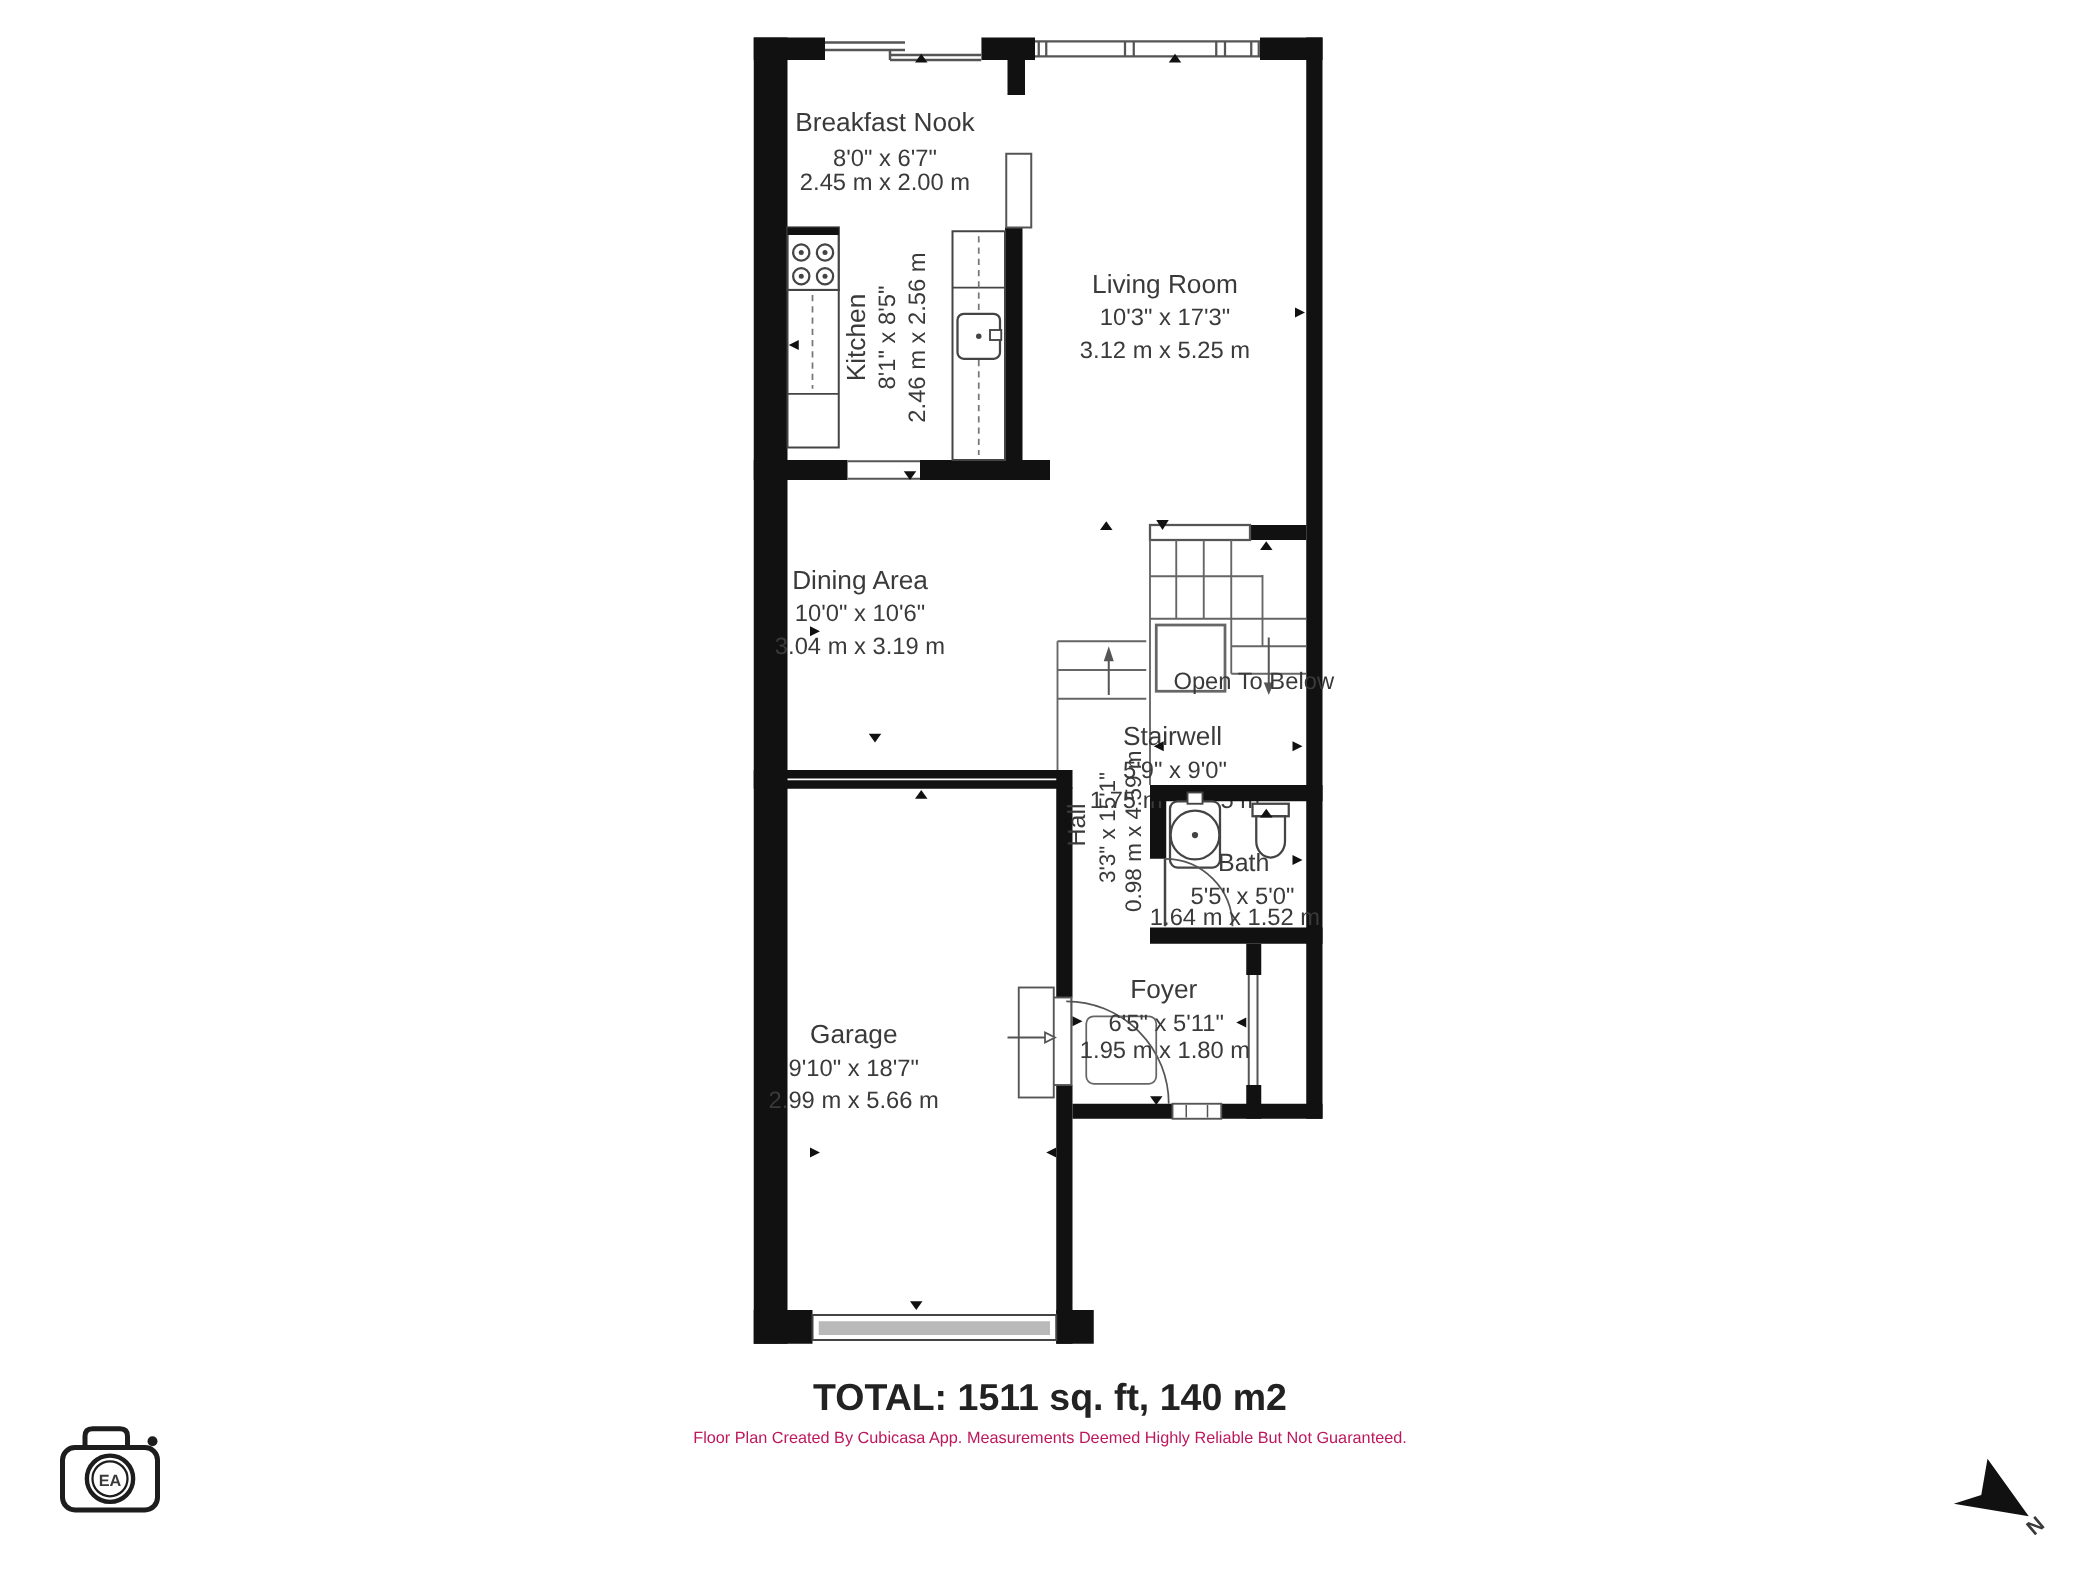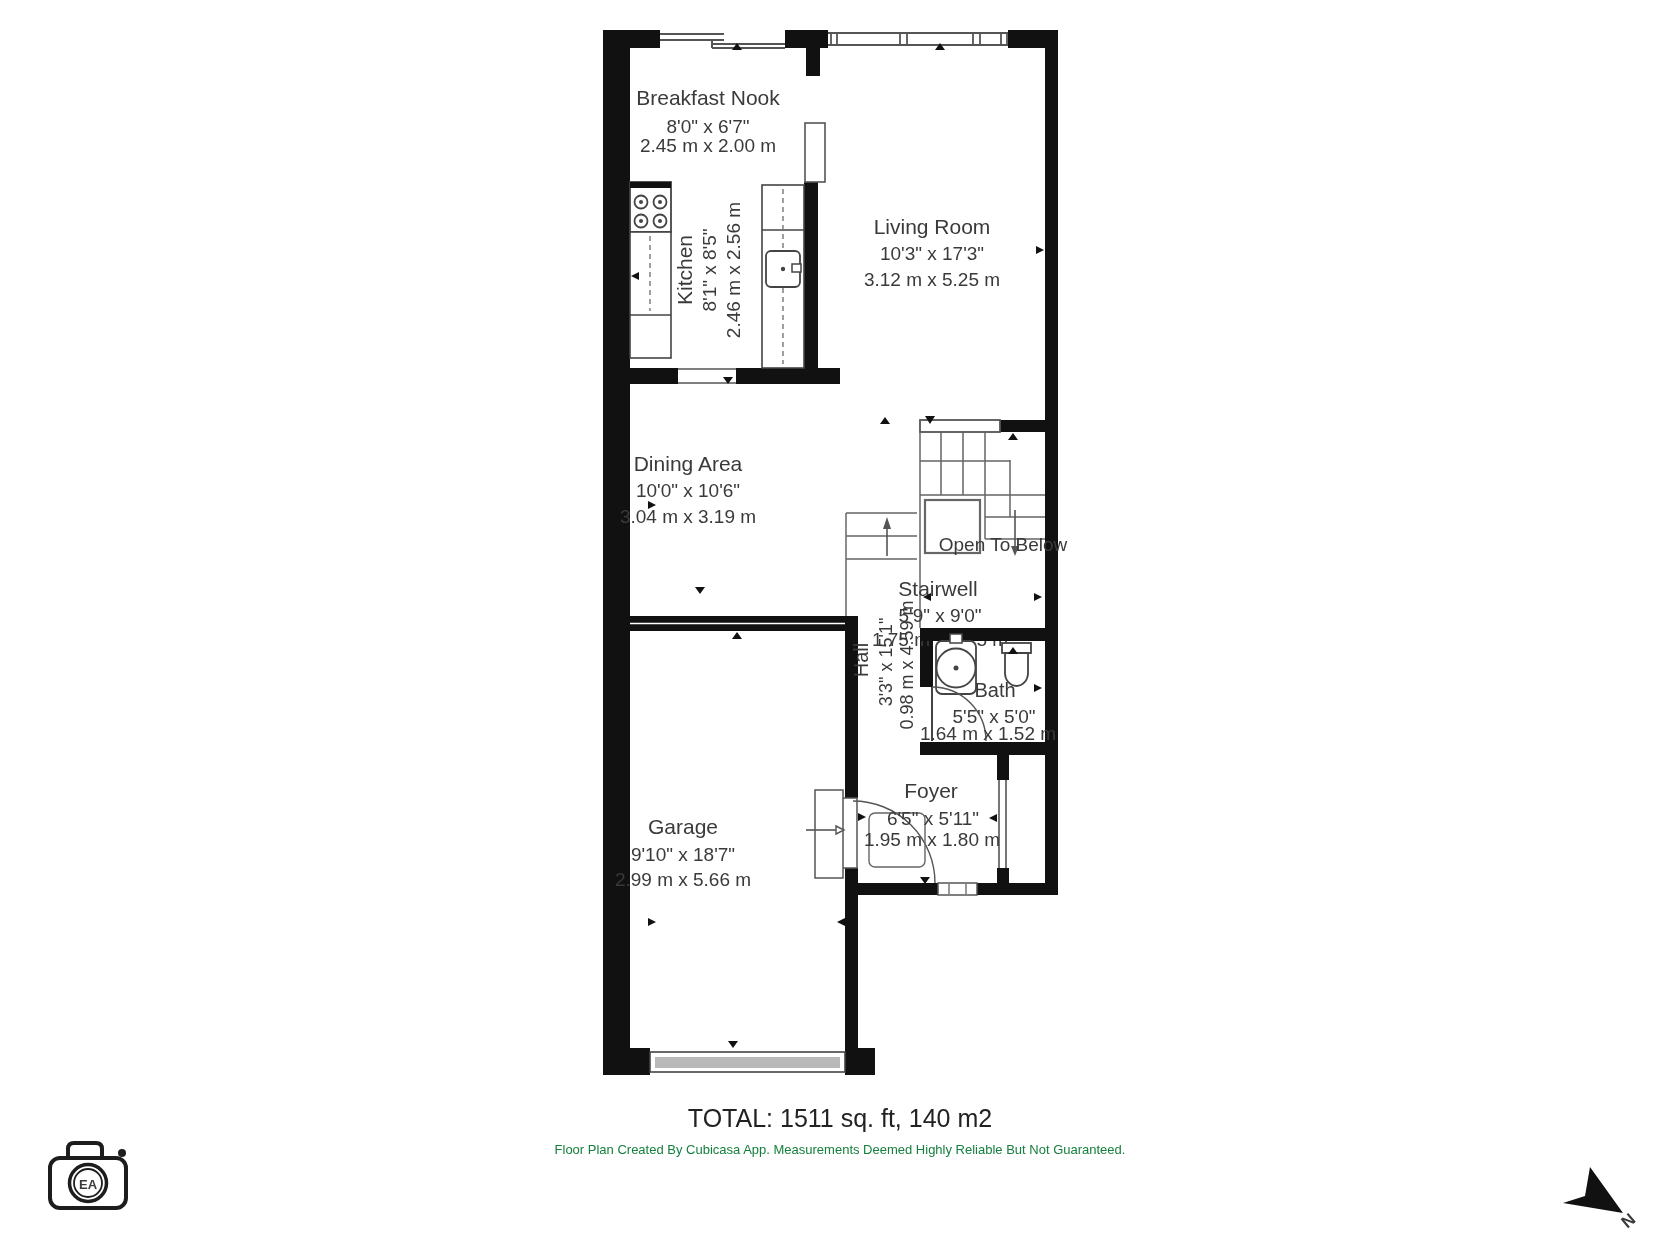--- a/index.html
+++ b/index.html
@@ -6,23 +6,23 @@
     font-family:"Liberation Sans","DejaVu Sans",sans-serif;}
   .stage{position:relative;width:1680px;height:1260px;background:#fff;}
   svg text{font-family:"Liberation Sans","DejaVu Sans",sans-serif;fill:#3a3a3a;}
   .room-name{font-size:21px;}
   .room-dim{font-size:19px;}
   .plan-svg{position:absolute;left:0;top:0;}
   .watermark{position:absolute;top:1152px;left:0;width:100%;text-align:center;
     font-size:42px;letter-spacing:2px;color:rgba(70,70,70,0.16);font-weight:600;
     white-space:nowrap;z-index:1;}
   .summary{position:absolute;top:1104px;left:0;width:100%;text-align:center;color:#222;z-index:2;}
-  .summary .total{font-size:25px;font-weight:400;line-height:29px;}
+  .summary .total{font-size:30px;font-weight:700;line-height:29px;}
   .summary .line{font-size:22px;line-height:28px;}
-  .summary .disclaimer{font-size:13px;color:#15803d;margin-top:9px;}
+  .summary .disclaimer{font-size:13px;color:#be185d;margin-top:9px;}
 </style>
 </head>
 <body>
 
 <div class="stage">
 
 
   <svg class="plan-svg" width="1680" height="1260" viewBox="0 0 1680 1260">
 
     <g fill="#111">

